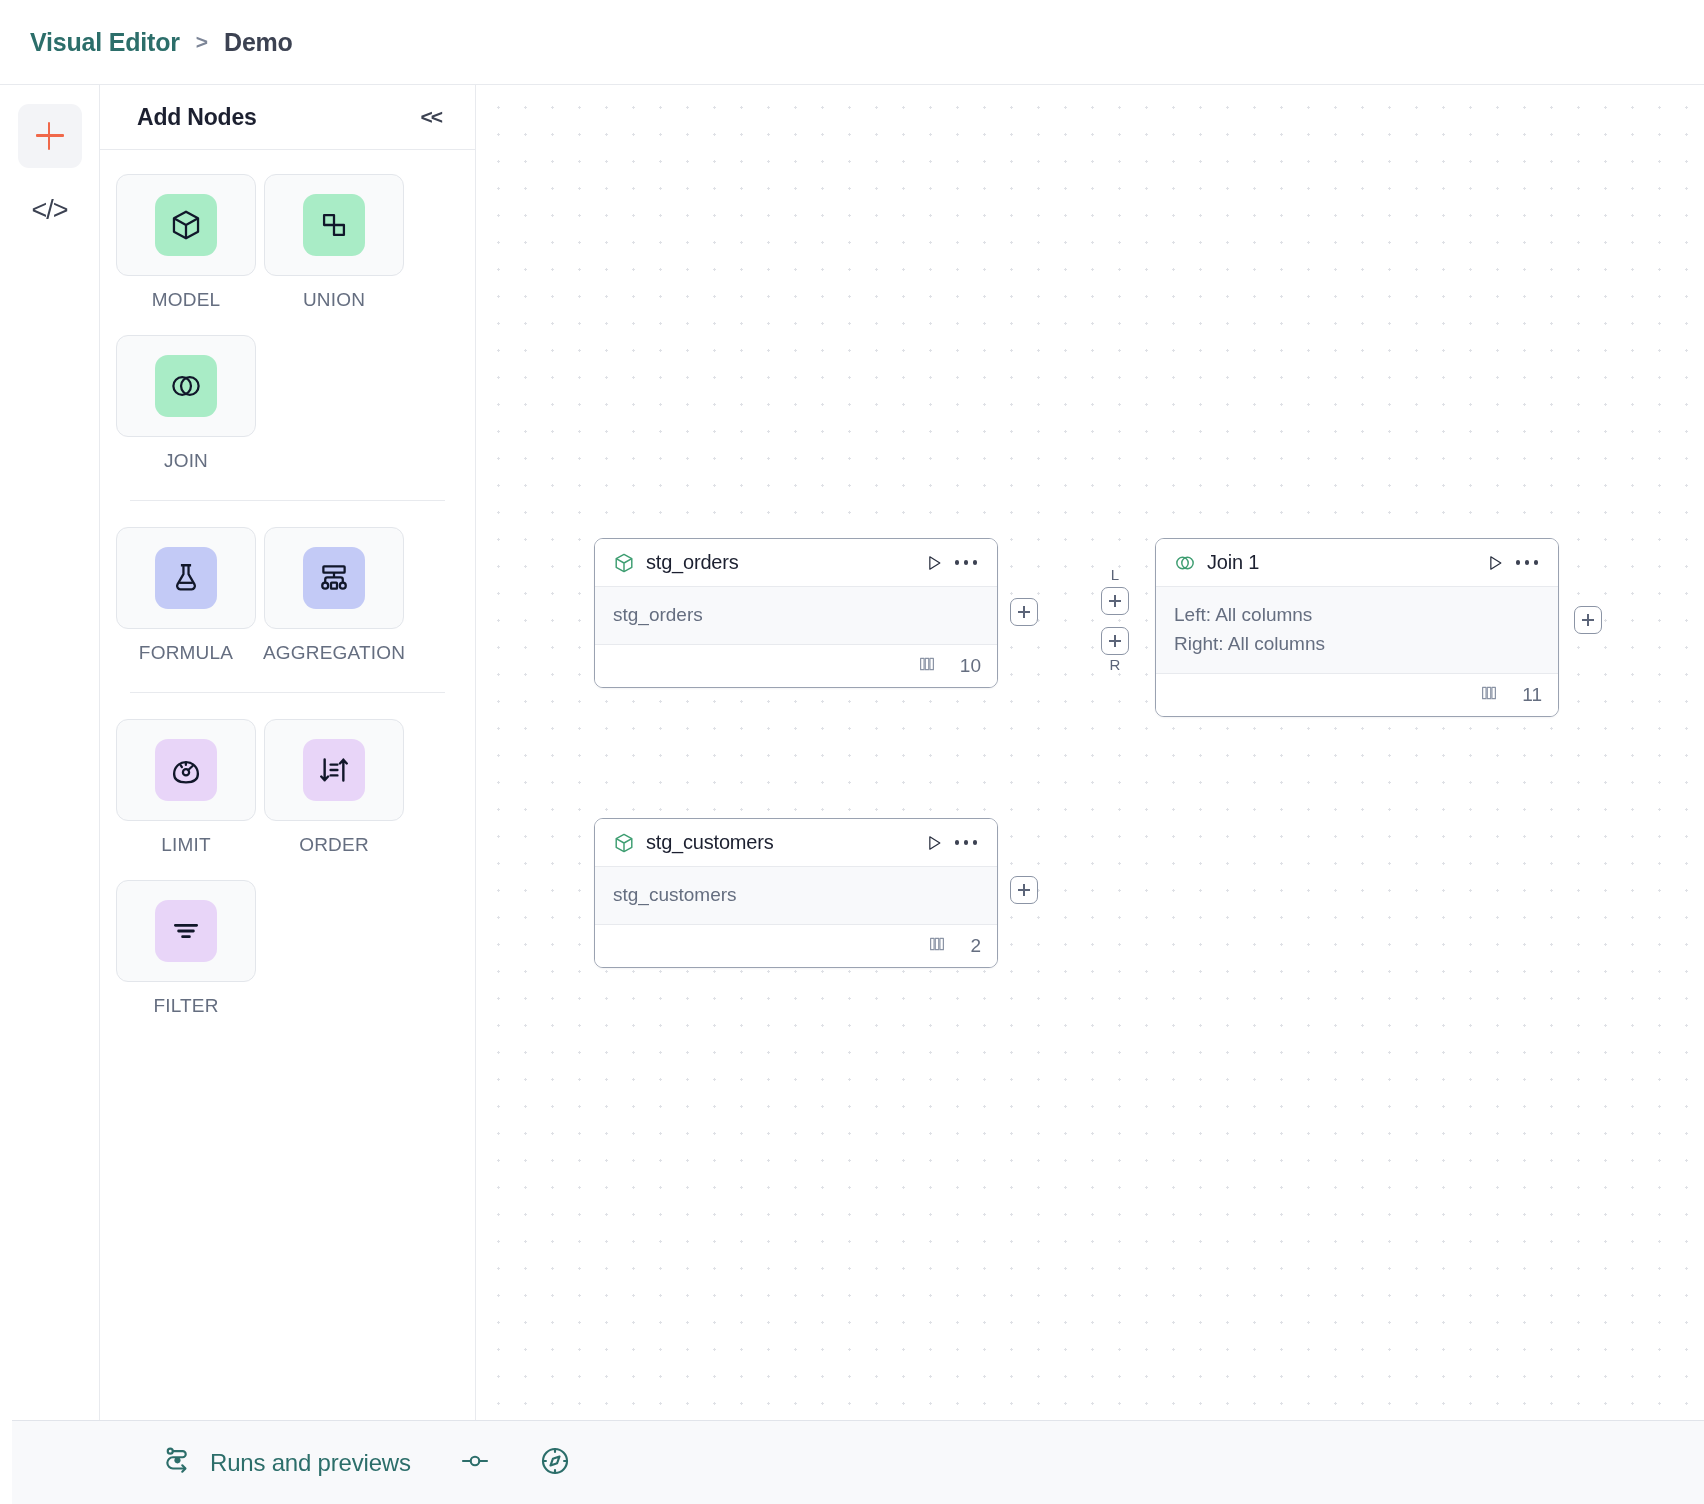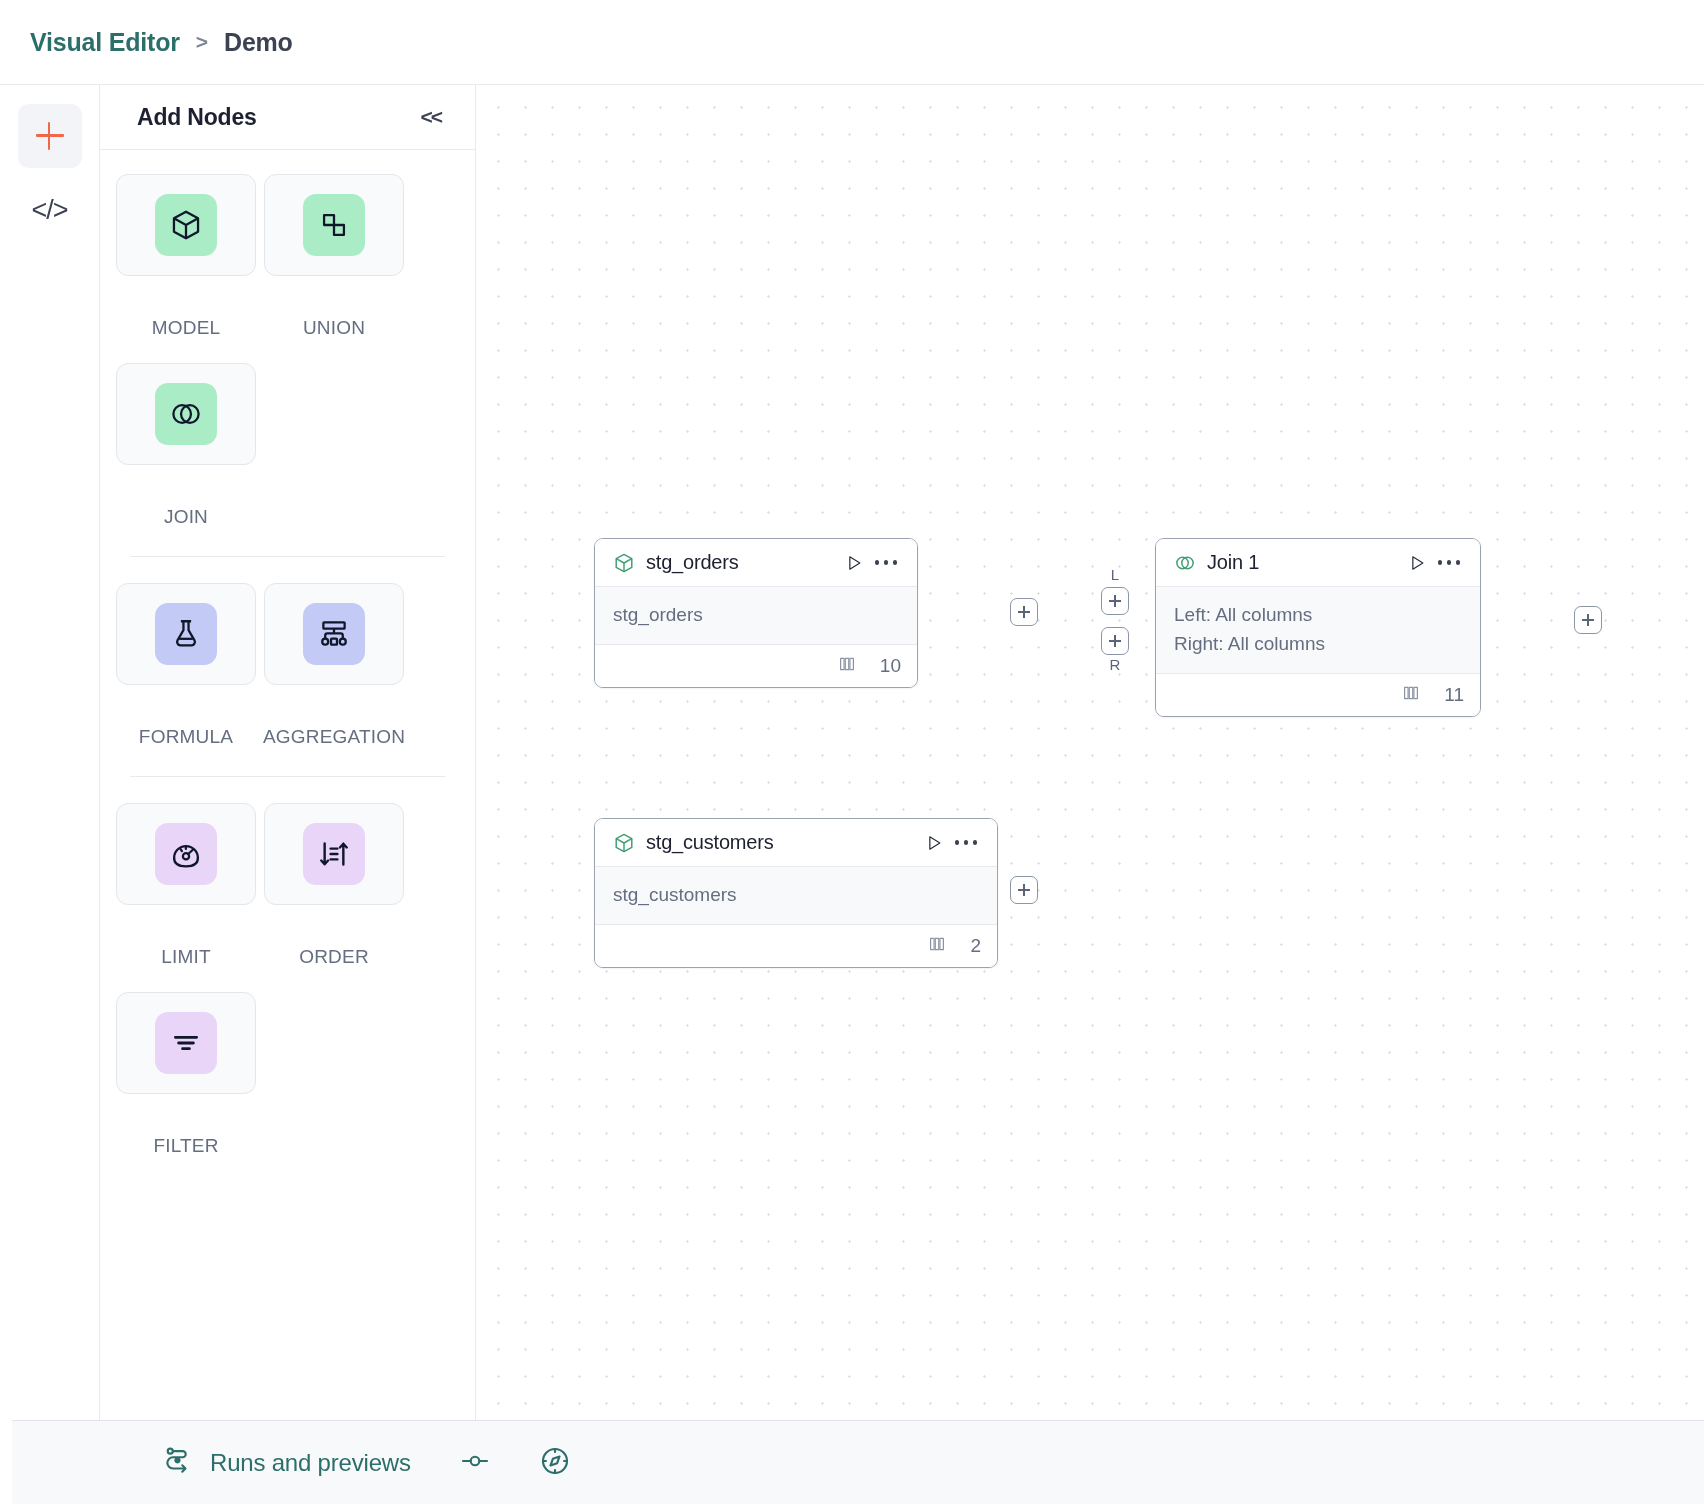--- a/index.html
+++ b/index.html
@@ -67,21 +67,21 @@
     border-bottom: 1px solid #e8eaee;
   }
   .panel-title { font-size: 23px; font-weight: bold; color: #1c2030; letter-spacing: -0.2px; }
   .panel-collapse { font-size: 21px; color: #3c4252; font-weight: bold; cursor: pointer;
                     letter-spacing: -2px; padding: 4px 6px; }
 
   .panel-body { flex: 1; padding: 24px 26px 0 26px; overflow: hidden; }
   .node-group { display: flex; flex-wrap: wrap; gap: 24px 28px; }
   .group-sep { height: 1px; background: #e8eaee; margin: 28px 4px 26px 4px; }
 
-  .node-card-wrap { width: 120px; display: flex; flex-direction: column; align-items: center; gap: 28px; }
+  .node-card-wrap { width: 120px; display: flex; flex-direction: column; align-items: center; }
   .node-card {
     width: 140px; height: 102px;
     background: #f9fafb;
     border: 1px solid #e3e6eb;
     border-radius: 12px;
     display: flex; align-items: center; justify-content: center;
     cursor: grab;
   }
   .node-chip {
     width: 62px; height: 62px; border-radius: 13px;
@@ -311,21 +311,21 @@
       </div>
     </div>
 
     <div class="canvas">
 
       <svg class="edge-layer">
         <path d="M 548 527 C 580 527, 590 518, 625 516" fill="none" stroke="#b6bcc8" stroke-width="1.8"></path>
         <path d="M 548 805 C 620 800, 600 580, 625 556" fill="none" stroke="#b6bcc8" stroke-width="1.8"></path>
       </svg>
 
-      <div class="fnode" style="left:118px; top:453px; width:324px;">
+      <div class="fnode" style="left:118px; top:453px; width:404px;">
         <div class="fnode-head">
           <span class="fnode-icon">
             <svg width="22" height="22" viewBox="0 0 24 24" fill="none" stroke="#3f9e72" stroke-width="1.6" stroke-linejoin="round">
               <path d="M12 2.6 20.5 7.3v9.4L12 21.4 3.5 16.7V7.3Z"></path>
               <path d="M3.5 7.3 12 12l8.5-4.7M12 12v9.4"></path>
             </svg>
           </span>
           <span class="fnode-title">stg_orders</span>
           <span class="fnode-run">
             <svg width="20" height="20" viewBox="0 0 24 24" fill="none" stroke="#2a3040" stroke-width="1.5" stroke-linejoin="round">
@@ -385,21 +385,21 @@
             <svg width="18" height="18" viewBox="0 0 24 24" fill="none" stroke="#8b94a5" stroke-width="1.6" stroke-linejoin="round">
               <rect x="3.5" y="4.5" width="4.6" height="15"></rect>
               <rect x="9.7" y="4.5" width="4.6" height="15"></rect>
               <rect x="15.9" y="4.5" width="4.6" height="15"></rect>
             </svg>
           </span>
           <span class="col-count">2</span>
         </div>
       </div>
 
-      <div class="fnode" style="left:679px; top:453px; width:326px;">
+      <div class="fnode" style="left:679px; top:453px; width:404px;">
         <div class="fnode-head">
           <span class="fnode-icon">
             <svg width="22" height="22" viewBox="0 0 24 24" fill="none" stroke="#3f9e72" stroke-width="1.6">
               <circle cx="9.3" cy="12" r="6.2"></circle>
                 <circle cx="14.7" cy="12" r="6.2"></circle>
             </svg>
           </span>
           <span class="fnode-title">Join 1</span>
           <span class="fnode-run">
             <svg width="20" height="20" viewBox="0 0 24 24" fill="none" stroke="#2a3040" stroke-width="1.5" stroke-linejoin="round">

